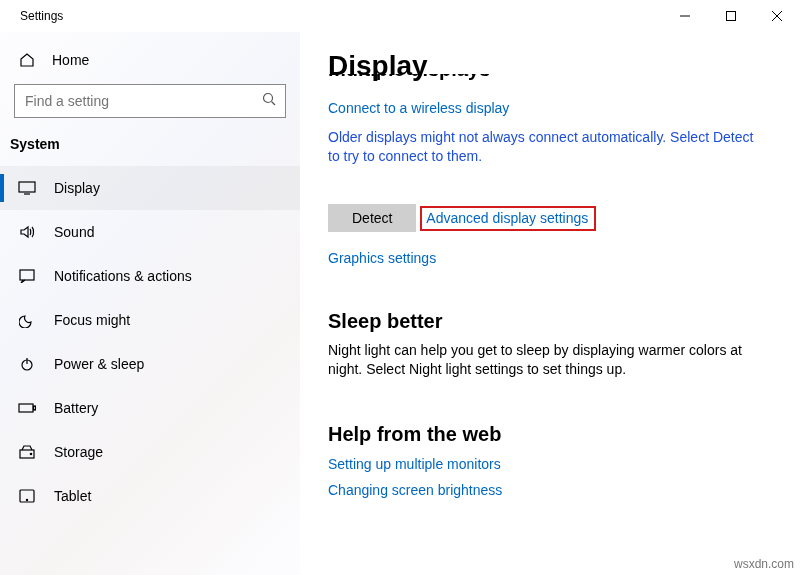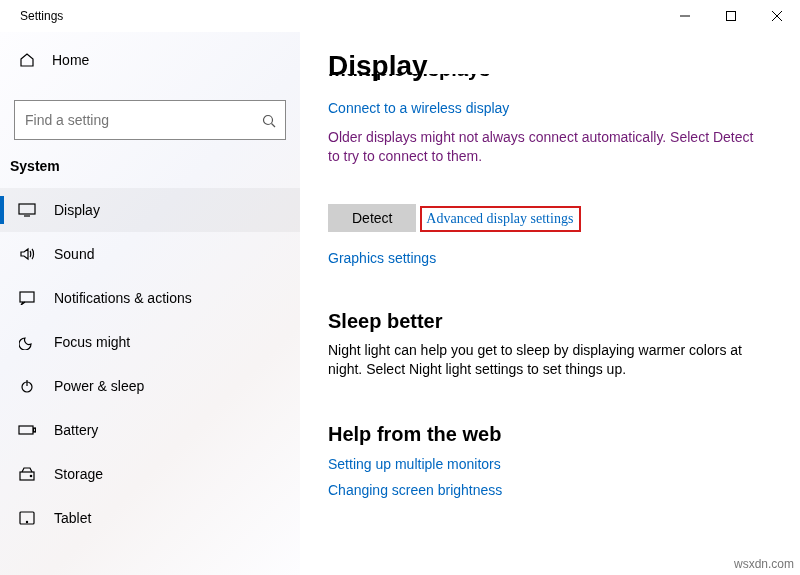--- a/index.html
+++ b/index.html
@@ -50,28 +50,27 @@
     padding: 10px 18px;
     cursor: pointer;
   }
   .home-row .ic { width: 18px; display:flex; align-items:center; justify-content:center; }
   .home-row .lbl { font-size: 14px; }
   .search-wrap {
     margin: 6px 14px 14px 14px;
   }
   .search {
     width: 100%;
-    height: 40px;
+    height: 34px;
     border: 1px solid #888;
     background: #fff;
     padding: 0 34px 0 10px;
     font-size: 14px;
     color: #666;
     outline: none;
-    margin-top: 16px;
   }
   .search-icon {
     position: relative;
     float: right;
     margin-top: -26px;
     margin-right: 10px;
     pointer-events: none;
   }
   .section-label {
     font-weight: 600;
@@ -123,41 +122,41 @@
     top: -16px;
   }
   .link {
     color: #0067c0;
     cursor: pointer;
     font-size: 14px;
     display: inline-block;
   }
   .blocktext {
     font-size: 14px;
-    color: #701a75;
+    color: #1d4ed8;
     line-height: 1.35;
     margin: 12px 0;
     max-width: 430px;
   }
   .detect-btn {
     display: inline-block;
     padding: 6px 24px;
     background: #cfcfcf;
     border: none;
     font-size: 14px;
     cursor: pointer;
     margin-top: 2px;
   }
   .highlight-box {
     border: 2px solid #d31a1a;
     padding: 2px 6px 3px 4px;
     display: inline-block;
     margin-top: 28px;
   }
-  .highlight-box .link { color: #0067c0; font-family: Liberation Serif, serif; }
+  .highlight-box .link { color: #0067c0; }
   .graphics-link { margin-top: 18px; }
   h2.subhead {
     font-size: 20px;
     font-weight: 600;
     margin-top: 44px;
   }
   .subtext {
     font-size: 14px;
     color: #000;
     margin-top: 8px;

